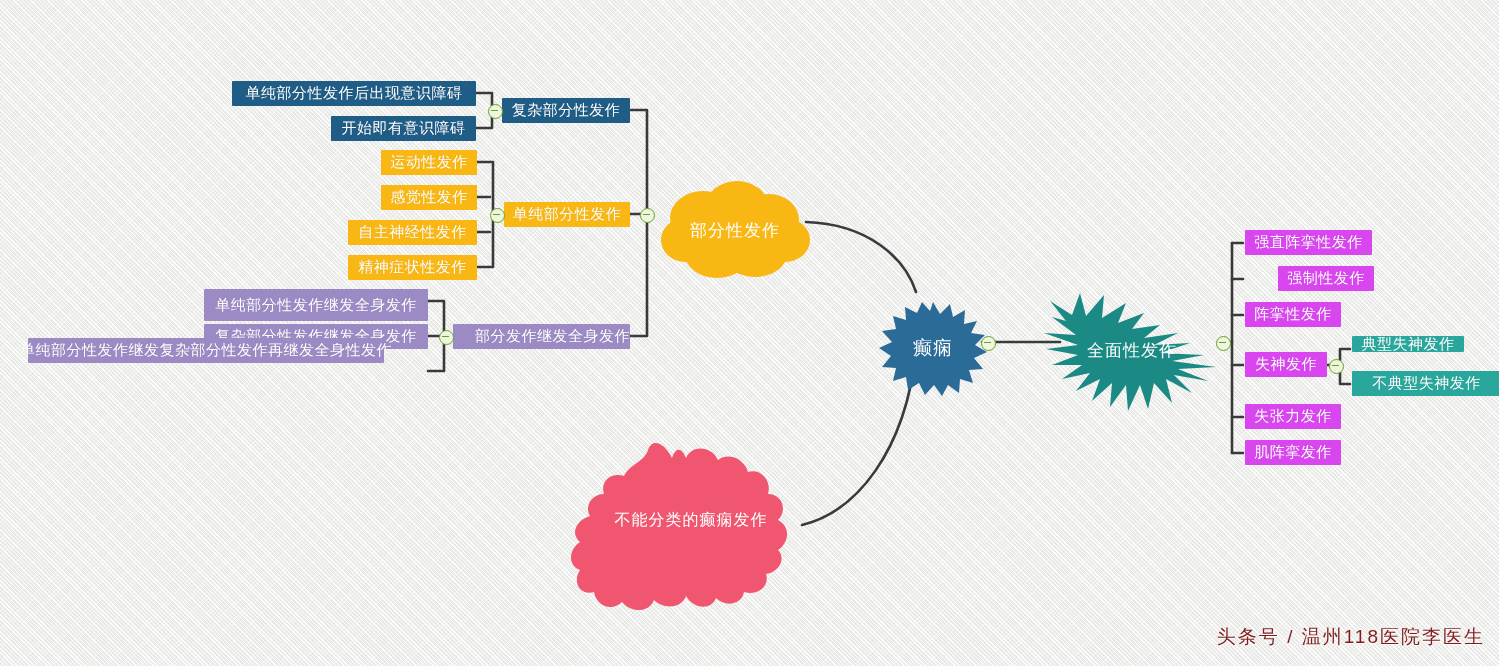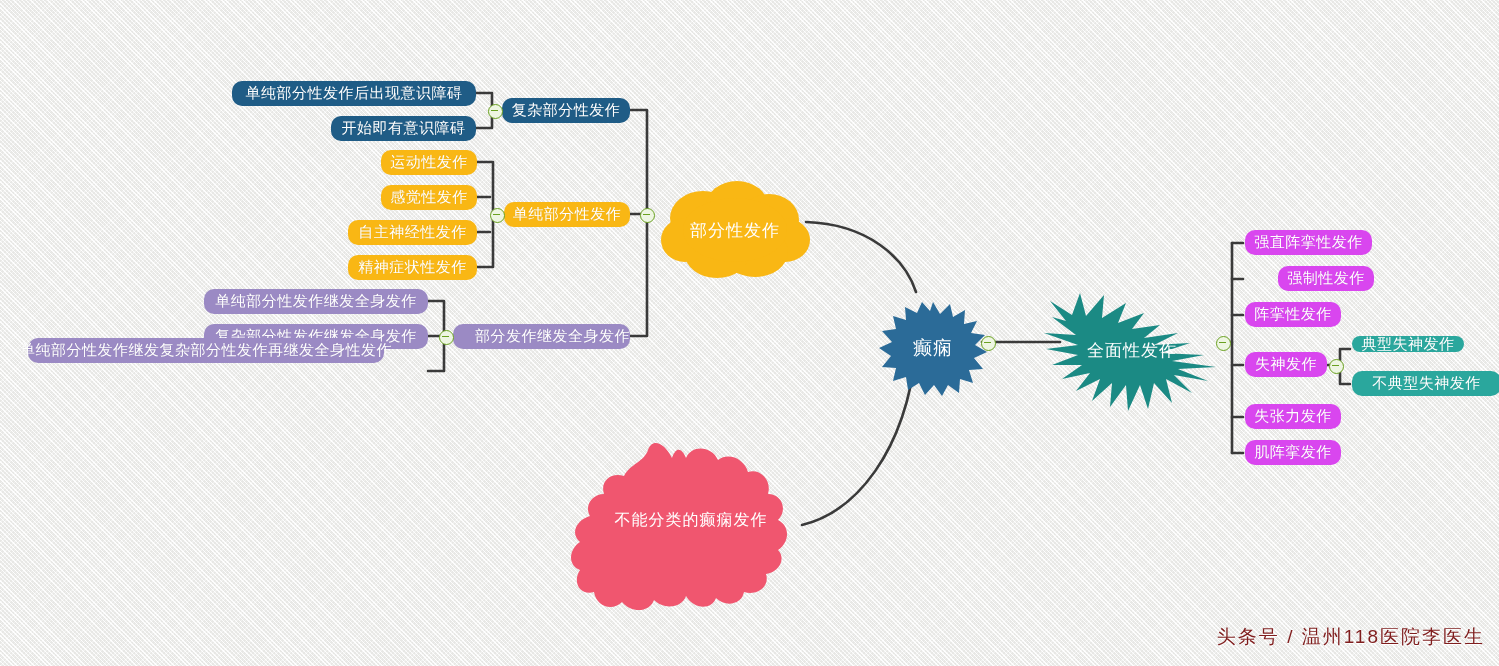--- a/index.html
+++ b/index.html
@@ -12,21 +12,21 @@
       repeating-linear-gradient(-45deg, rgba(255,255,255,.85) 0 1px, rgba(228,228,225,.40) 1px 3px);
     position:relative;
   }
   #canvas{position:absolute;left:0;top:0;width:1499px;height:666px;}
   svg.links{position:absolute;left:0;top:0;width:1499px;height:666px;pointer-events:none;}
   .node{
     position:absolute;box-sizing:border-box;
     display:flex;align-items:center;justify-content:center;
     color:#ffffff;white-space:nowrap;
     font-size:15px;letter-spacing:.5px;
-    border-radius:10px;
+    border-radius:1px;
     text-shadow:0 0 1px rgba(0,0,0,.12);
   }
   .blue{background:#1f5c86;}
   .orange{background:#f9b714;}
   .purple{background:#9b8ac4;}
   .teal{background:#d946ef;}
   .teal-lite{background:#2aa79d;}
   .shape{
     position:absolute;display:flex;align-items:center;justify-content:center;
     color:#fff;font-size:17px;letter-spacing:1px;
@@ -153,21 +153,21 @@
   <div class="node orange" style="left:348px;top:220px;width:129px;height:25px;">
     <span>自主神经性发作</span>
   </div>
   <div class="node orange" style="left:348px;top:255px;width:129px;height:25px;">
     <span>精神症状性发作</span>
   </div>
 
   <div class="node purple" style="left:453px;top:324px;width:177px;height:25px;justify-content:flex-end;">
     <span>部分发作继发全身发作</span>
   </div>
-  <div class="node purple" style="left:204px;top:289px;width:224px;height:25px;">
+  <div class="node purple" style="left:204px;top:289px;width:224px;height:32px;">
     <span>单纯部分性发作继发全身发作</span>
   </div>
   <div class="node purple" style="left:204px;top:324px;width:224px;height:25px;">
     <span>复杂部分性发作继发全身发作</span>
   </div>
   <div class="node purple" style="left:28px;top:338px;width:356px;height:25px;">
     <span>单纯部分性发作继发复杂部分性发作再继发全身性发作</span>
   </div>
 
   <div class="node teal" style="left:1245px;top:230px;width:127px;height:25px;">

